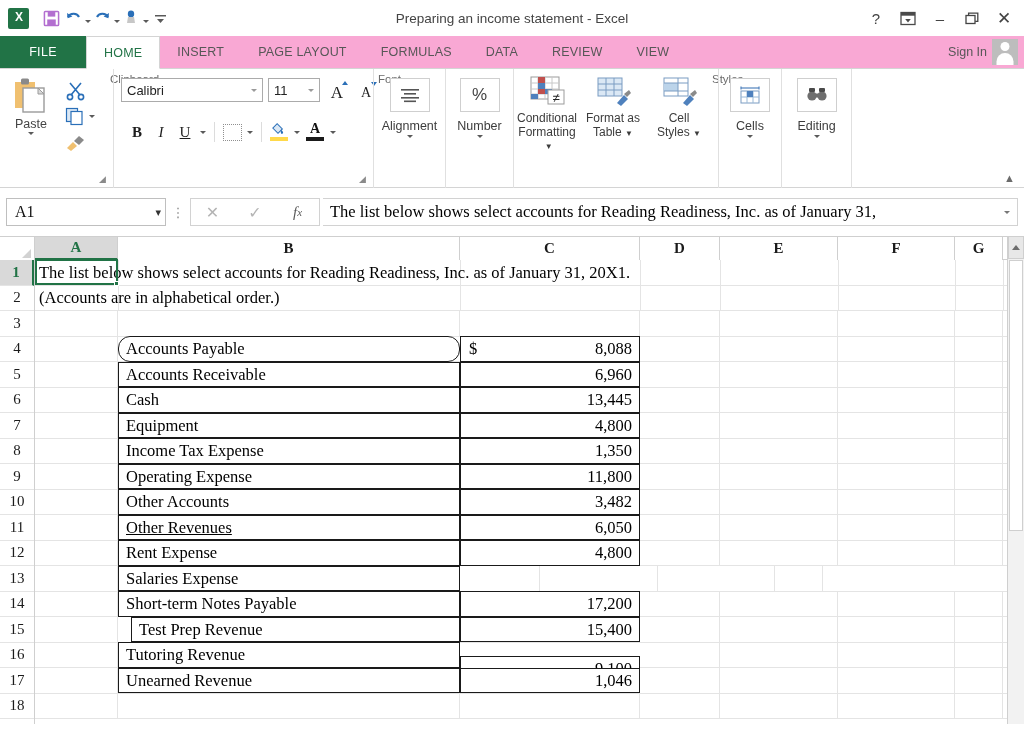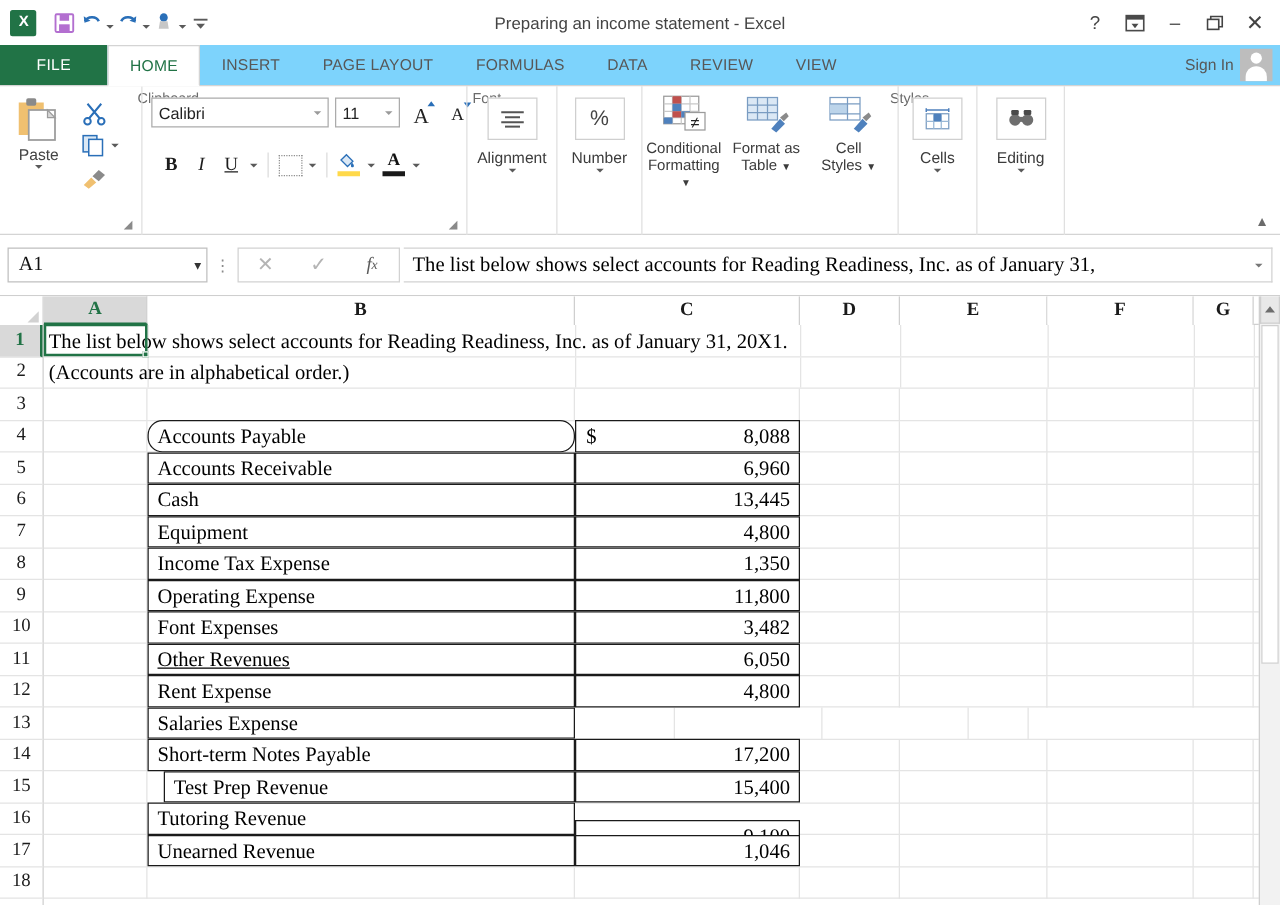--- a/index.html
+++ b/index.html
@@ -49,21 +49,21 @@
     position:absolute; right:4px; top:0; height:36px; display:flex; align-items:center;
   }
   .win-ctrl {
     width:32px; height:30px; display:flex; align-items:center; justify-content:center;
     color:#444; font-size:15px; cursor:default;
   }
   .win-ctrl.close { font-size:17px; }
 
   
   .tabstrip {
-    position:relative; height:32px; background:#7dd3fc;
+    position:relative; height:32px; background:#f9a8d4;
     display:flex; align-items:stretch; border-bottom:0;
   }
   .tab-file {
     background:#217346; color:#fff; width:86px;
     display:flex; align-items:center; justify-content:center;
     font-size:12.5px; letter-spacing:.3px; cursor:default;
   }
   .tab {
     padding:0 17px; display:flex; align-items:center; justify-content:center;
     font-size:12.5px; color:#575757; cursor:default; letter-spacing:.2px;
@@ -777,21 +777,21 @@
               </div>
             </div>
             <div class="gcell c-d"></div>
             <div class="gcell c-e"></div>
             <div class="gcell c-f"></div>
             <div class="gcell c-g"></div>
           </div>
           <div class="gridrow" style="top: 229.5px;">
             <div class="gcell c-a"></div>
             <div class="gcell c-b" style="padding: 0px; border-right: none;">
-              <div class="acct-cell" style="width: 100%;">Font Expenses</div>
+              <div class="acct-cell" style="width: 100%;">Other Accounts</div>
             </div>
             <div class="gcell c-c" style="padding: 0px; border-right: none;">
               <div class="amt-cell" style="width: 180px;">
                 <span>3,482</span>
               </div>
             </div>
             <div class="gcell c-d"></div>
             <div class="gcell c-e"></div>
             <div class="gcell c-f"></div>
             <div class="gcell c-g"></div>

